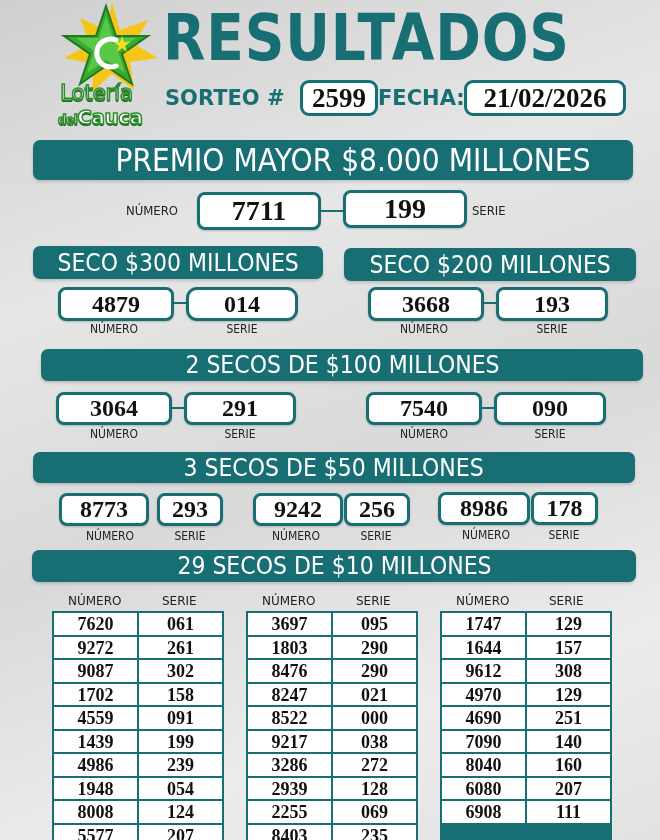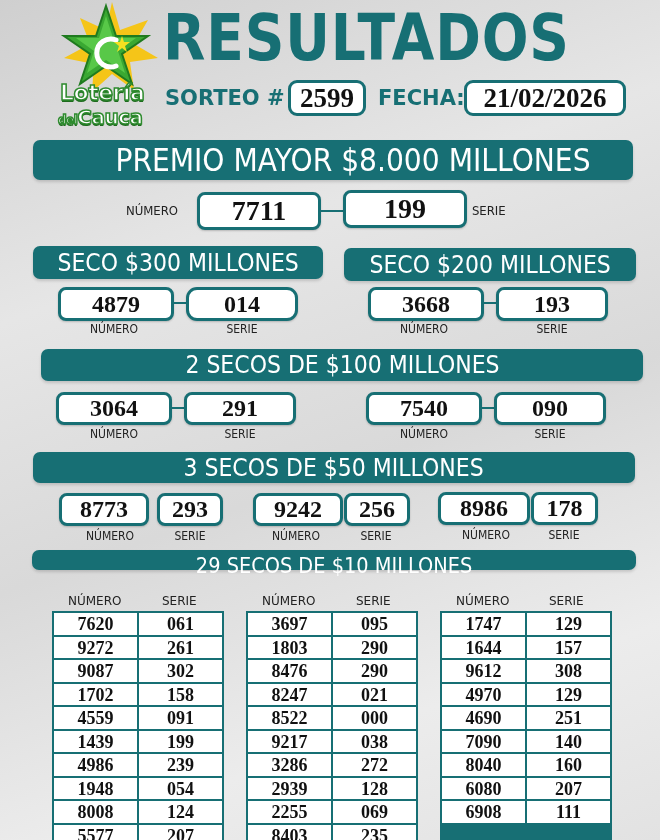--- a/index.html
+++ b/index.html
@@ -6,21 +6,21 @@
     html, body { width: 660px; height: 840px; overflow: hidden; }
     body {
       background: linear-gradient(160deg, #cfcfcf 0%, #e6e6e6 30%, #d9d9d9 55%, #ececec 80%, #e2e2e2 100%);
       font-family: "DejaVu Sans", sans-serif;
       position: relative;
     }
     
     .logo { position: absolute; left: 50px; top: 0; width: 110px; height: 132px; }
     .logo-text1 {
       position: absolute; left: 60px; top: 80px;
-      font-family: "DejaVu Sans", sans-serif; font-weight: bold; font-size: 22px;
+      font-family: "DejaVu Sans", sans-serif; font-weight: normal; font-size: 22px;
       color: #fff; -webkit-text-stroke: 1.5px #2e8b2e; letter-spacing: -0.5px;
       text-shadow: 0 2px 0 #1e6b1e;
     }
     .logo-text2 {
       position: absolute; left: 58px; top: 105px;
       font-family: "DejaVu Sans", sans-serif; font-weight: bold; font-size: 20px;
       color: #fff; -webkit-text-stroke: 1.5px #2e8b2e; letter-spacing: -0.5px;
       text-shadow: 0 2px 0 #1e6b1e;
     }
     .logo-text2 small { font-size: 12px; }
@@ -90,21 +90,21 @@
     <path d="M66 40 A14 14 0 1 0 66 66" fill="none" stroke="#fff" stroke-width="5" stroke-linecap="round"></path>
     <polygon points="72,36 74,42 80,42 75,46 77,52 72,48 67,52 69,46 64,42 70,42" fill="#f5e020"></polygon>
   </svg>
   <div class="logo-text1">Lotería</div>
   <div class="logo-text2"><small>del</small><span>Cauca</span></div>
 </div>
 
 <div class="title">RESULTADOS</div>
 
 <div class="meta-label" style="left:165px;">SORTEO #</div>
-<div class="meta-box" style="left:288px; width:78px;">2599</div>
+<div class="meta-box" style="left:300px; width:78px;">2599</div>
 <div class="meta-label" style="left:378px;">FECHA:</div>
 <div class="meta-box" style="left:464px; width:162px;">21/02/2026</div>
 
 <div class="banner" style="left:33px; top:140px; width:600px; height:40px; font-size:32px; line-height:40px;padding-left:39px;">
   <span>PREMIO MAYOR $8.000 MILLONES</span>
 </div>
 <div class="lbl" style="left:123px; top:203px; font-size:13px;">NÚMERO</div>
 <div class="nbox" style="left:197px; top:192px; width:124px; height:38px; font-size:28px; line-height:32px;">7711</div>
 <div class="conn" style="left:321px; top:210px; width:22px;"></div>
 <div class="nbox" style="left:343px; top:190px; width:124px; height:38px; font-size:28px; line-height:32px;">199</div>
@@ -156,21 +156,21 @@
 <div class="nbox" style="left:253px; top:493px; width:90px; height:33px; font-size:24px; line-height:27px;">9242</div>
 <div class="nbox" style="left:344px; top:493px; width:66px; height:33px; font-size:24px; line-height:27px;">256</div>
 <div class="lbl" style="left:264px; top:529px; width:64px;">NÚMERO</div>
 <div class="lbl" style="left:356px; top:529px; width:40px;">SERIE</div>
 
 <div class="nbox" style="left:438px; top:492px; width:92px; height:33px; font-size:24px; line-height:27px;">8986</div>
 <div class="nbox" style="left:531px; top:492px; width:67px; height:33px; font-size:24px; line-height:27px;">178</div>
 <div class="lbl" style="left:454px; top:528px; width:64px;">NÚMERO</div>
 <div class="lbl" style="left:544px; top:528px; width:40px;">SERIE</div>
 
-<div class="banner" style="left:32px; top:550px; width:604px; height:20px; font-size:22px; line-height:32px;">
+<div class="banner" style="left:32px; top:550px; width:604px; height:32px; font-size:25px; line-height:32px;">
   <span>29 SECOS DE $10 MILLONES</span>
 </div>
 
 <div class="tbl-head" style="left:68px;">NÚMERO</div>
 <div class="tbl-head" style="left:162px;">SERIE</div>
 <div class="tbl-head" style="left:262px;">NÚMERO</div>
 <div class="tbl-head" style="left:356px;">SERIE</div>
 <div class="tbl-head" style="left:456px;">NÚMERO</div>
 <div class="tbl-head" style="left:549px;">SERIE</div>
 

